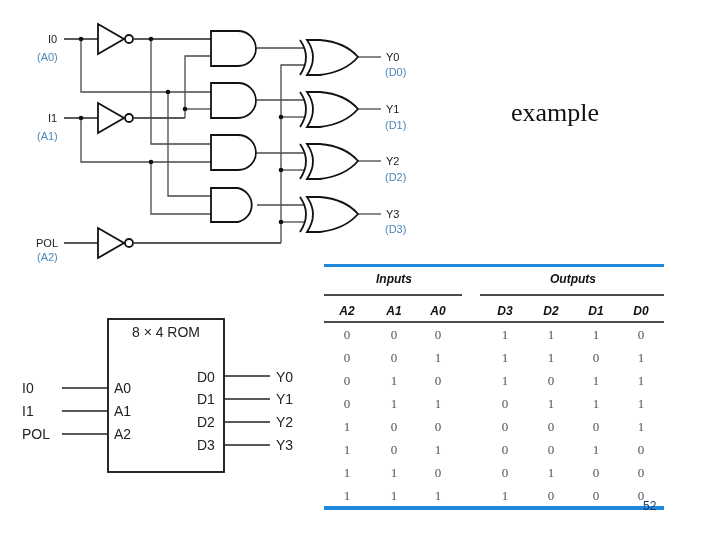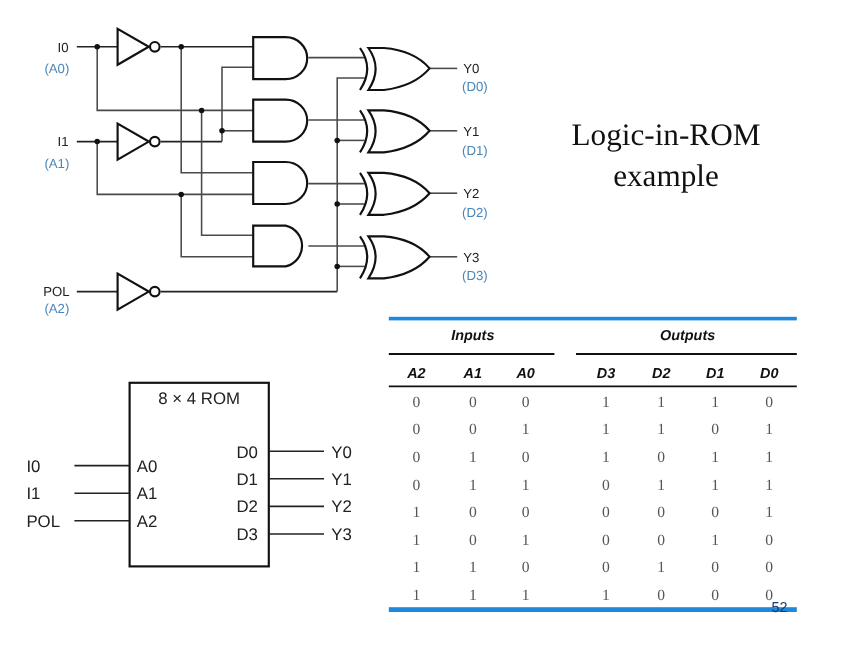--- a/index.html
+++ b/index.html
@@ -252,15 +252,14 @@
           <text class="tbl-cell" x="641" y="500" text-anchor="middle">0</text>
         </g>
       </g>
     <rect x="324" y="506" width="340" height="4" fill="#1e88dd"></rect>
   </g>
 
   <text class="page-num" x="643" y="510">52</text>
 </svg>
 
 <div class="title">
-  <div>Logic-in-ROM</div>
   <div>example</div>
 </div>
 
 </body></html>

